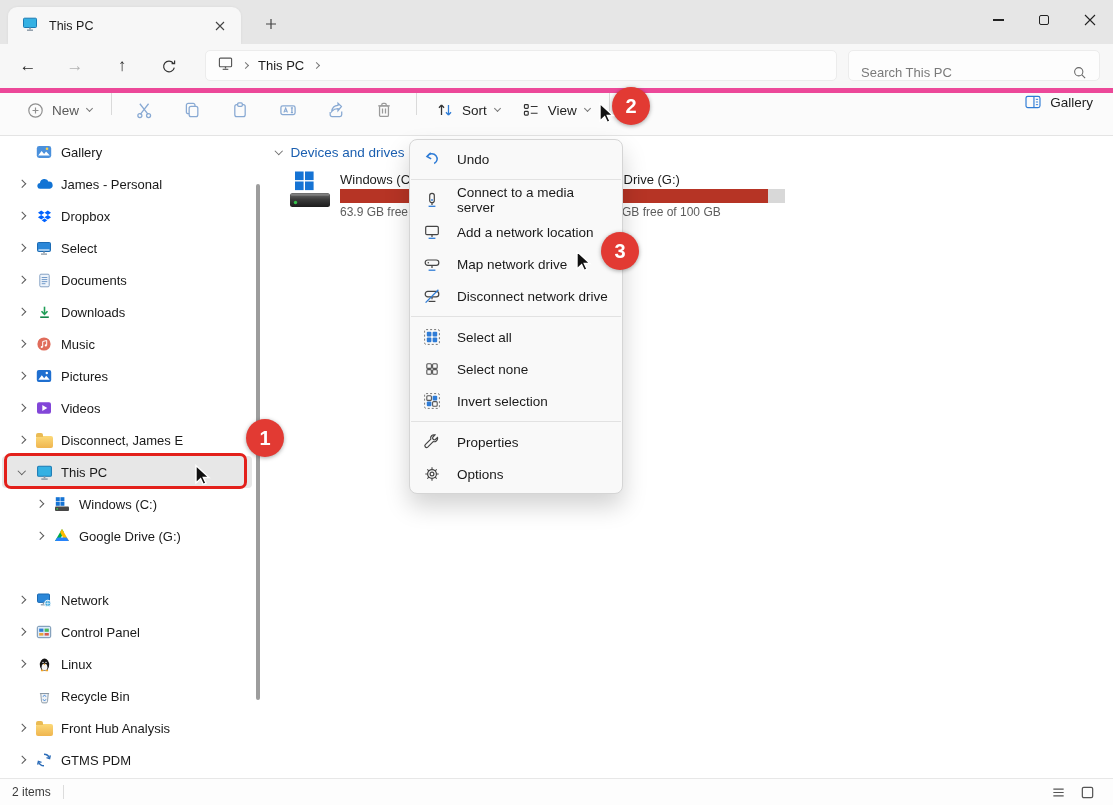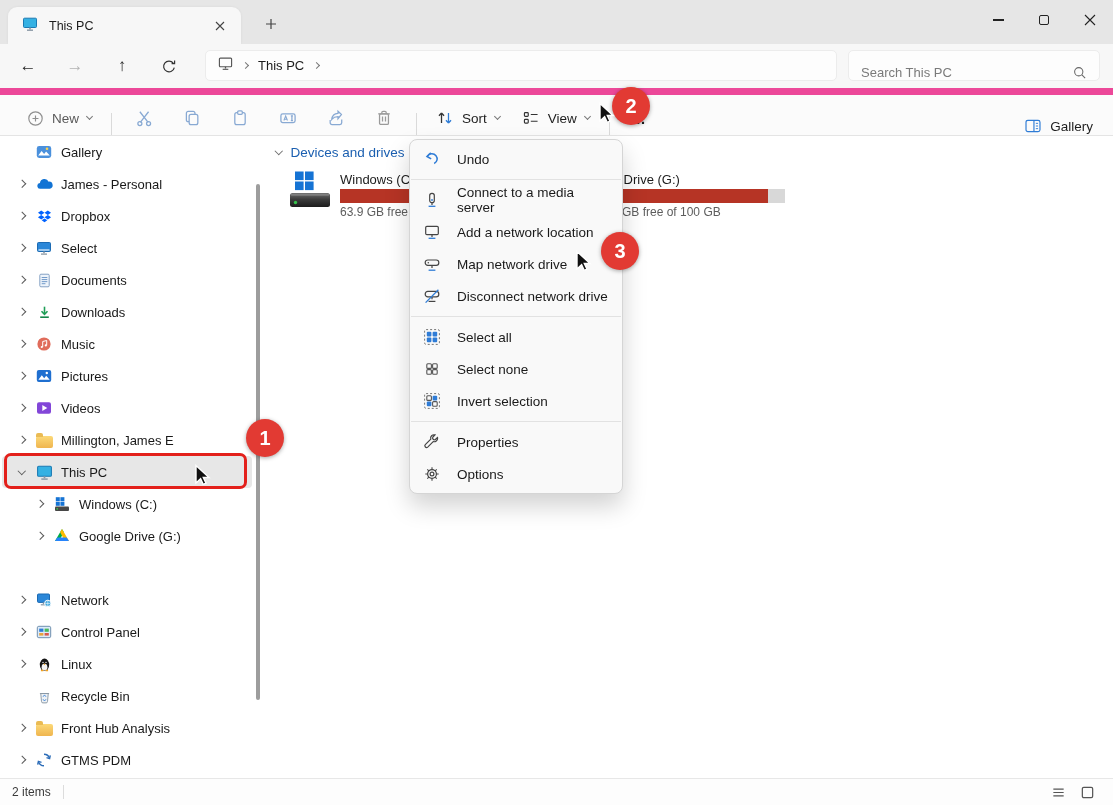--- a/index.html
+++ b/index.html
@@ -22,21 +22,21 @@
   .navbar{position:absolute;top:44px;left:0;right:0;height:44px;background:#f7f7f7;display:flex;align-items:center;padding-left:12px}
   .navbtn{width:32px;height:32px;margin-right:15px;display:flex;align-items:center;justify-content:center;border-radius:5px;font-size:17px;color:#2b2b2b}
   .navbtn.disabled{color:#b3b3b3}
   .addr{position:absolute;left:205px;top:50px;width:632px;height:31px;background:#fdfdfd;border:1px solid #ececec;border-radius:5px;display:flex;align-items:center;padding:0 12px;gap:10px}
   .addr-label{font-size:13px;color:#1b1b1b}
   .search{position:absolute;left:848px;top:50px;width:252px;height:31px;background:#fdfdfd;border:1px solid #ececec;border-radius:5px;display:flex;align-items:flex-end;padding:0 12px}
   .search input{flex:1;border:none;outline:none;background:transparent;font-size:13px;color:#222;font-family:inherit}
   .search input::placeholder{color:#7a7a7a}
 
   
-  .toolbar{position:absolute;top:88px;left:0;right:0;height:48px;background:#fbfbfb;border-top:7px solid #ec4899;border-bottom:1px solid #e4e4e4;display:flex;align-items:flex-end;padding-left:16px}
+  .toolbar{position:absolute;top:88px;left:0;right:0;height:48px;background:#fbfbfb;border-top:5px solid #ec4899;border-bottom:1px solid #e4e4e4;display:flex;align-items:flex-start;padding-left:16px}
   .tgroup{display:flex;align-items:center;gap:8px;padding:0 11px;height:34px;border-radius:5px;font-size:13.5px;color:#1e1e1e}
   .tgroup .lbl{white-space:nowrap}
   .ibtn{width:48px;height:34px;display:flex;align-items:center;justify-content:center;border-radius:5px}
   .tdiv{width:1px;height:22px;background:#dadada;margin:0 8px}
   .more-btn{width:42px;height:34px;display:flex;align-items:center;justify-content:center;font-size:15px;font-weight:bold;color:#1e1e1e;letter-spacing:1px}
   .spacer{flex:1}
   .details-btn{display:flex;align-items:center;gap:8px;margin-right:20px;font-size:13.5px;color:#1e1e1e}
   .cv{display:inline-block;width:5.5px;height:5.5px;border-right:1.3px solid #5c5c5c;border-bottom:1.3px solid #5c5c5c}
   .cv.r{transform:rotate(-45deg)}
   .cv.d{transform:rotate(45deg);margin-top:-3px}
@@ -368,21 +368,21 @@
       <span class="slabel">Videos</span>
     </div>
 
     <div class="srow" style="top:288px">
       <span class="chevslot">
           <span class="cv r"></span>
         </span>
       <span class="iconslot">
           <span class="folder"></span>
         </span>
-      <span class="slabel">Millington, James E</span>
+      <span class="slabel">Disconnect, James E</span>
     </div>
 
     <div class="srow sel" style="top:320px">
       <span class="chevslot">
           <span class="cv d"></span>
         </span>
       <span class="iconslot">
           <svg width="17" height="17" viewBox="0 0 16 16">
             <rect x="1.5" y="2.2" width="13" height="9.3" rx="1" fill="#35b1e3" stroke="#1b7ab3"></rect>
             <path d="M8 11.5v1.9" stroke="#8a98a5" stroke-width="1.6"></path>

